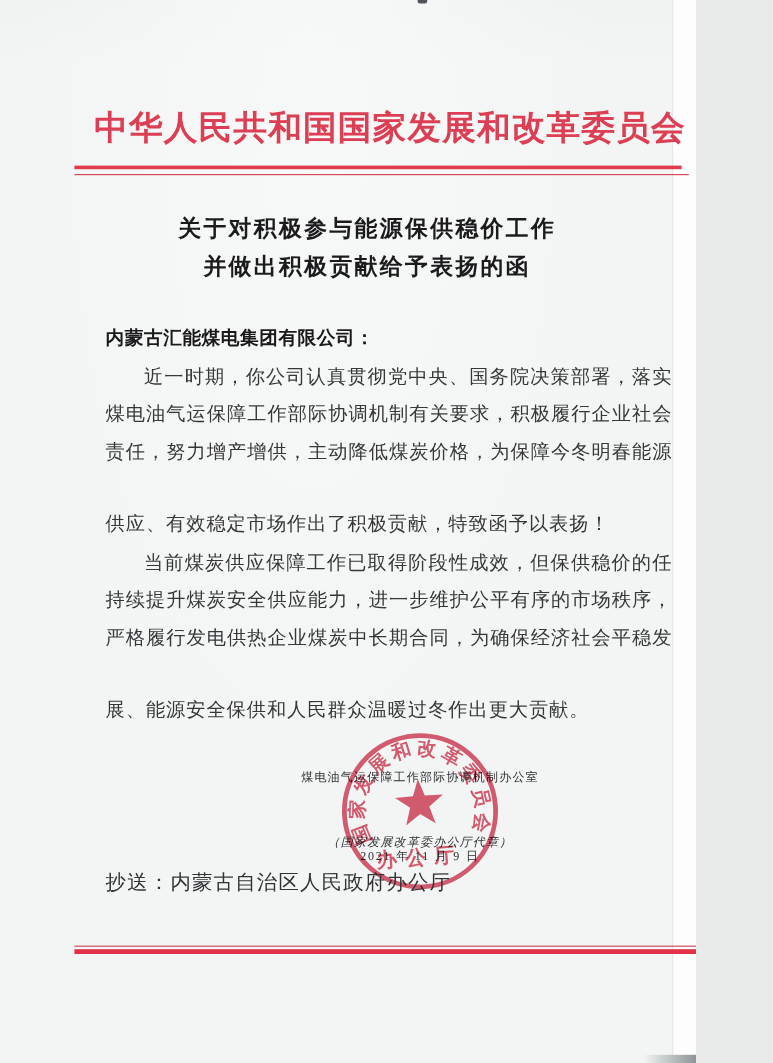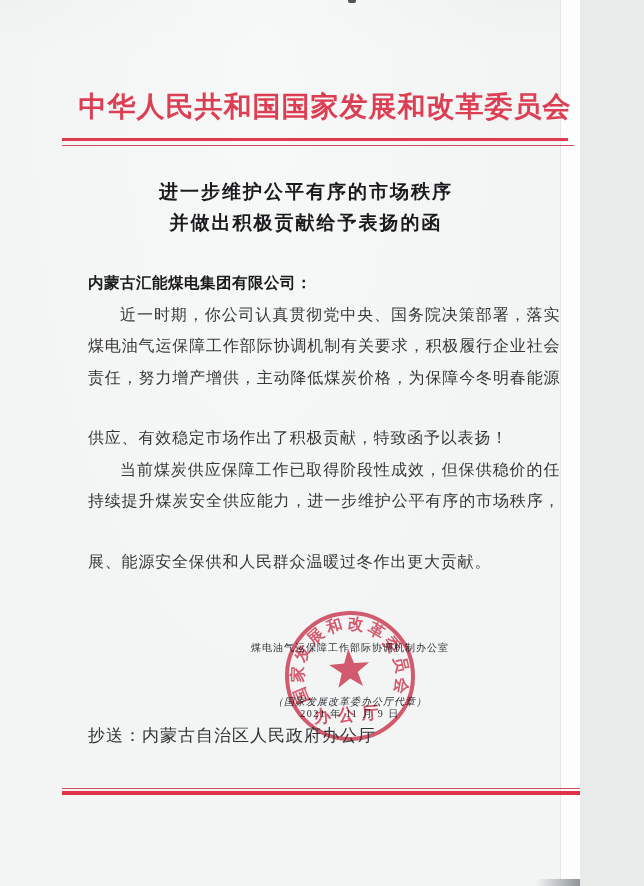--- a/index.html
+++ b/index.html
@@ -65,32 +65,33 @@
 
 <div class="page">
 
   <div class="scanner-strip"></div>
 
   <div class="header">中华人民共和国国家发展和改革委员会</div>
   <div class="rule rule-thick"></div>
   <div class="rule rule-thin"></div>
 
   <div class="title">
-    <div>进一步维护公平有序的市场秩序</div>
+    <div>关于对积极参与能源保供稳价工作</div>
     <div>并做出积极贡献给予表扬的函</div>
   </div>
 
   <div class="body">
     <div class="salutation">内蒙古汇能煤电集团有限公司：</div>
     <div class="line fill indent">近一时期，你公司认真贯彻党中央、国务院决策部署，落实</div>
     <div class="line fill">煤电油气运保障工作部际协调机制有关要求，积极履行企业社会</div>
     <div class="line fill">责任，努力增产增供，主动降低煤炭价格，为保障今冬明春能源</div>
     <div class="line end">供应、有效稳定市场作出了积极贡献，特致函予以表扬！</div>
     <div class="line fill indent">当前煤炭供应保障工作已取得阶段性成效，但保供稳价的任</div>
     <div class="line fill">持续提升煤炭安全供应能力，进一步维护公平有序的市场秩序，</div>
+    <div class="line fill">严格履行发电供热企业煤炭中长期合同，为确保经济社会平稳发</div>
     <div class="line end">展、能源安全保供和人民群众温暖过冬作出更大贡献。</div>
   </div>
 
   <div class="sig sig1">煤电油气运保障工作部际协调机制办公室</div>
   <div class="sig sig2">（国家发展改革委办公厅代章）</div>
   <div class="sig sig3">2021 年 11 月 9 日</div>
 
   <svg class="seal" viewBox="0 0 140 140" aria-hidden="true">
     <circle cx="70" cy="70" r="63" fill="none" stroke="#d53f57" stroke-width="4"></circle>
     <defs>

